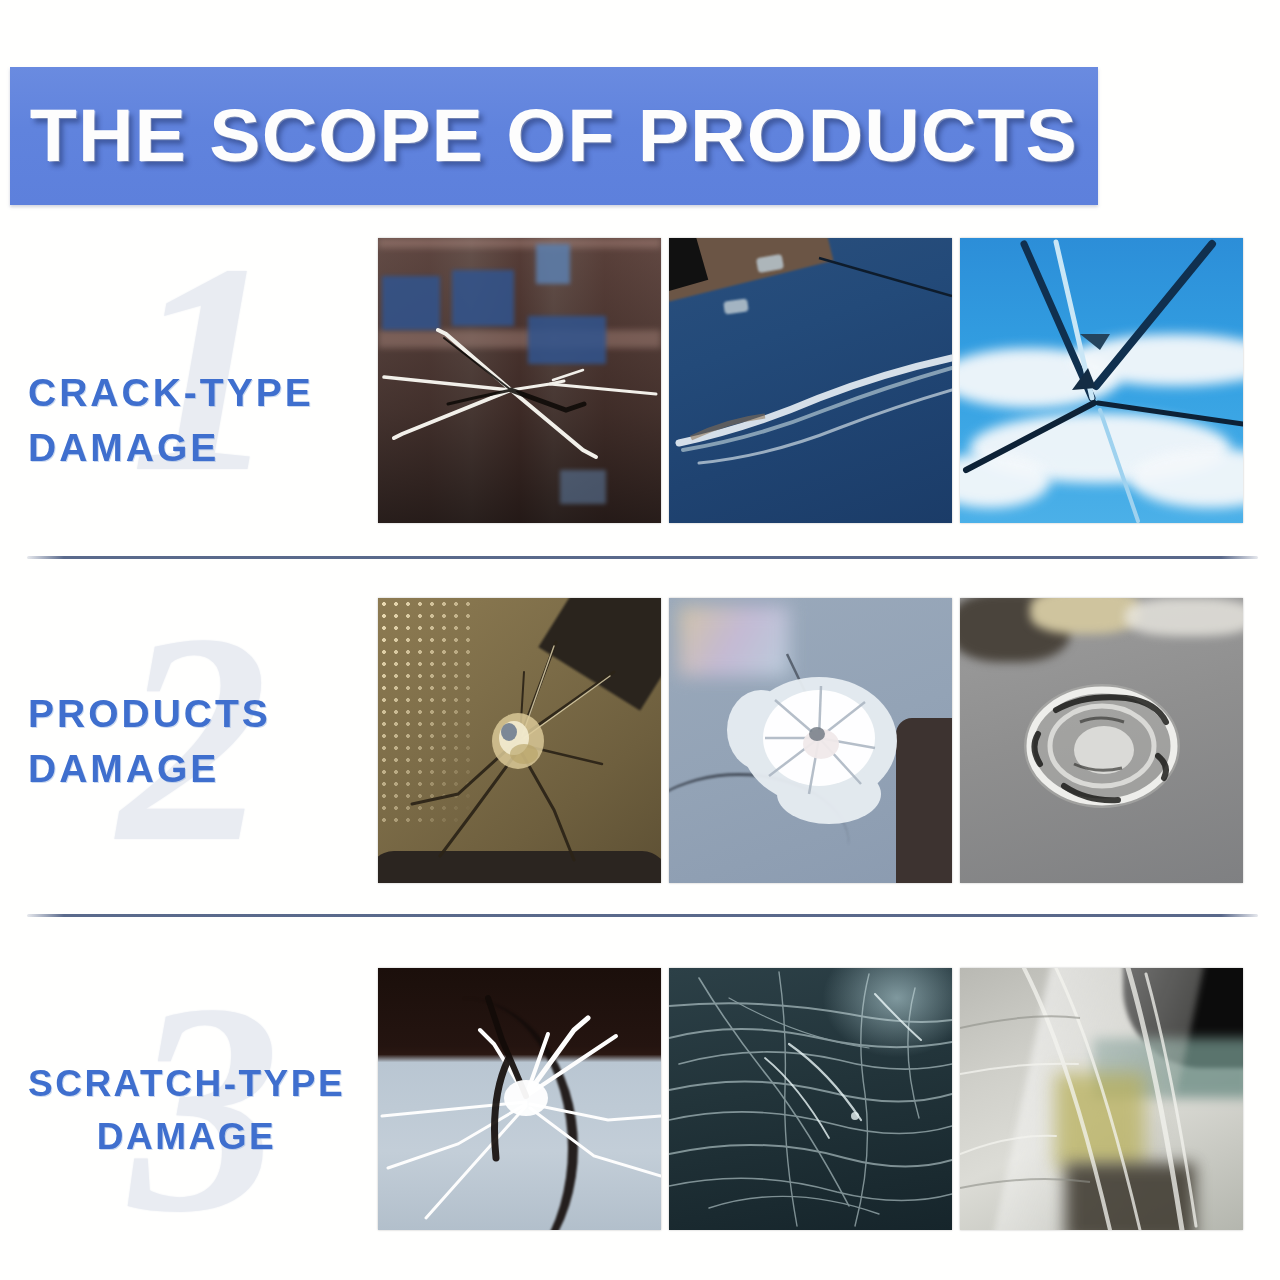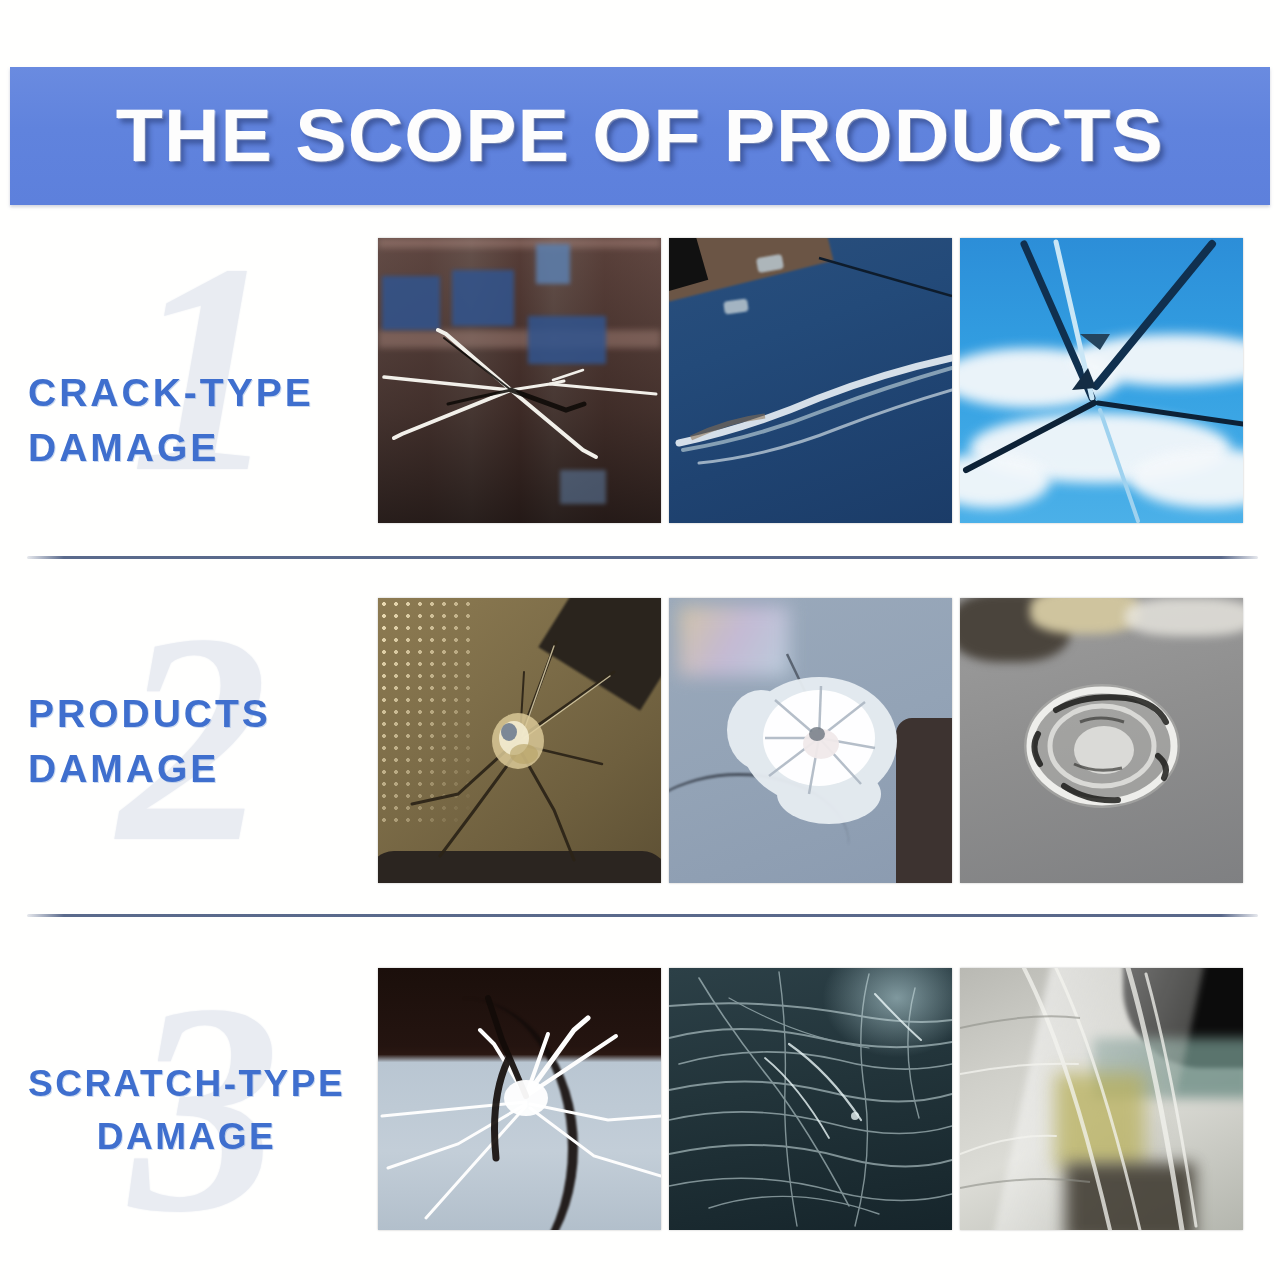--- a/index.html
+++ b/index.html
@@ -7,21 +7,21 @@
     width:1280px;height:1280px;
     background:#ffffff;
     font-family:"Liberation Sans", sans-serif;
     overflow:hidden;
     position:relative;
   }
   .page{position:relative;width:1280px;height:1280px;background:#fffffe;}
 
   
   .banner{
-    position:absolute;left:10px;top:67px;width:1260px;height:138px;
+    position:absolute;left:10px;top:67px;width:1088px;height:138px;
     background:linear-gradient(180deg,#6a8be0 0%,#6083dd 45%,#5d80dc 100%);
     display:flex;align-items:center;justify-content:center;
     box-shadow:0 2px 3px rgba(120,130,160,.35);
   }
   .banner-title{
     font-family:"Liberation Sans", sans-serif;
     font-weight:bold;
     font-size:74px;
     letter-spacing:1px;
     color:#fdfdfd;

